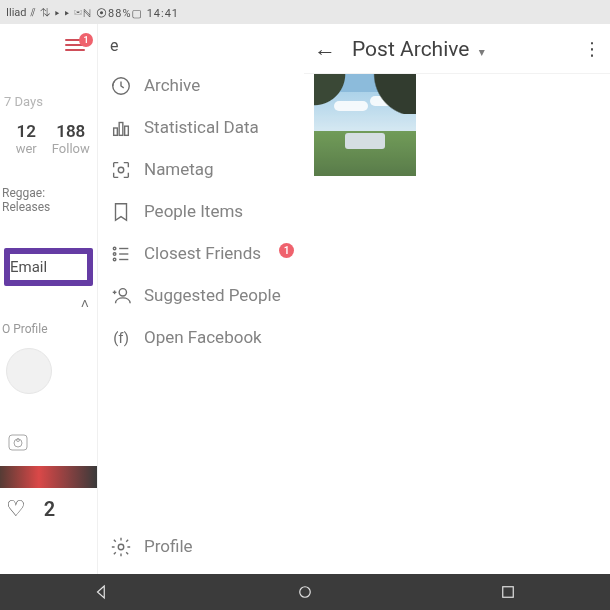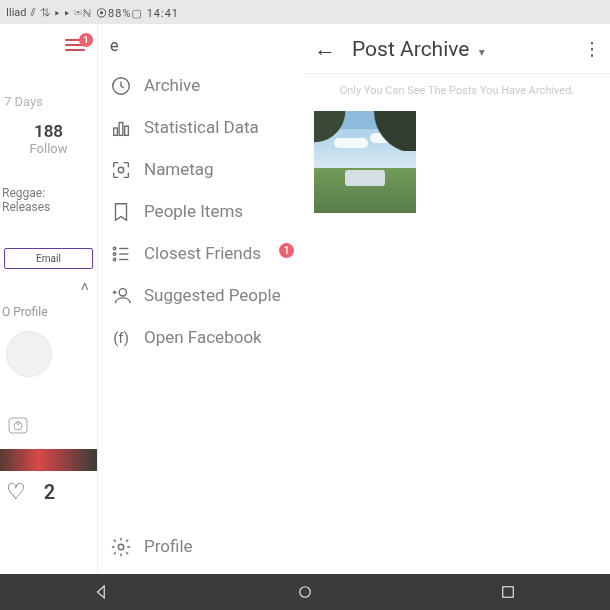--- a/index.html
+++ b/index.html
@@ -22,21 +22,21 @@
 .hamburger { display: flex; flex-direction: column; gap: 3px; }
 .hamburger span { display: block; width: 20px; height: 2px; background: #c8323e; border-radius: 1px; }
 .badge-1 { position: absolute; top: -6px; right: -8px; background: #ed4956; color: #fff; font-size: 9px; width: 14px; height: 14px; border-radius: 50%; display: flex; align-items: center; justify-content: center; font-weight: 600; }
 
 .days-row { font-size: 13px; color: #a9a9a9; padding: 28px 0 12px 4px; }
 .stats-row { display: flex; padding: 0 4px 12px 4px; }
 .stat { text-align: center; flex: 1; }
 .stat .num { font-size: 17px; font-weight: 600; color: #222; }
 .stat .lbl { font-size: 13px; color: #999; }
 .reggae { font-size: 12px; color: #666; padding: 18px 2px; }
-.email-btn { margin: 16px 4px 6px 4px; border: 1px solid #4c1d95; background: #fff; font-size: 10px; color: #333; padding: 4px 0; text-align: center; border-radius: 2px; }
+.email-btn { margin: 16px 4px 6px 4px; border: 6px solid #4c1d95; background: #fff; font-size: 15px; color: #333; padding: 4px 0; border-radius: 2px; }
 .chev-up { text-align: right; padding: 4px 8px; font-size: 14px; color: #555; }
 .oprofile { font-size: 12px; color: #888; padding: 6px 2px; }
 .avatar { width: 46px; height: 46px; border-radius: 50%; background: #efefef; border: 1px solid #e2e2e2; margin: 6px; }
 .camera-icon-box { margin-top: 30px; padding: 6px; }
 .camera-icon-box svg { width: 24px; height: 24px; stroke: #999; fill: none; }
 .thumb-strip { height: 22px; background: linear-gradient(90deg, #3a1c14 0%, #d42a2a 40%, #1a1a1a 100%); margin-top: 2px; }
 .like-row { display: flex; align-items: center; gap: 18px; padding: 8px 6px; font-size: 20px; color: #222; }
 .like-row .heart { font-size: 22px; }
 .like-count { font-weight: 600; }
 
@@ -98,20 +98,24 @@
               <span></span>
               <span></span>
               <span></span>
             </div>
           <div class="badge-1">1</div>
         </div>
       </div>
       <div class="days-row">7 Days</div>
       <div class="stats-row">
         <div class="stat">
+          <div class="num">12</div>
+          <div class="lbl">wer</div>
+        </div>
+        <div class="stat">
           <div class="num">188</div>
           <div class="lbl">Follow</div>
         </div>
       </div>
       <div class="reggae">Reggae: Releases</div>
       <div class="email-btn">Email</div>
       <div class="chev-up">˄</div>
       <div class="oprofile">O Profile</div>
       <div class="avatar"></div>
       <div class="camera-icon-box">
@@ -207,21 +211,20 @@
 
     <div class="archive-col">
       <div class="archive-header">
         <span class="back-arrow">←</span>
         <span class="archive-title">
           <span>Post Archive</span>
           <span class="title-caret">▾</span>
         </span>
         <span class="more-dots">⋮</span>
       </div>
-      <div class="archive-sub">Only You Can See The Posts You Have Archived.</div>
       <div class="archive-thumb">
         <div class="sky"></div>
         <div class="cloud"></div>
         <div class="cloud cloud2"></div>
         <div class="grass"></div>
         <div class="lake"></div>
         <div class="leaves-tl"></div>
         <div class="leaves-tr"></div>
       </div>
     </div>

